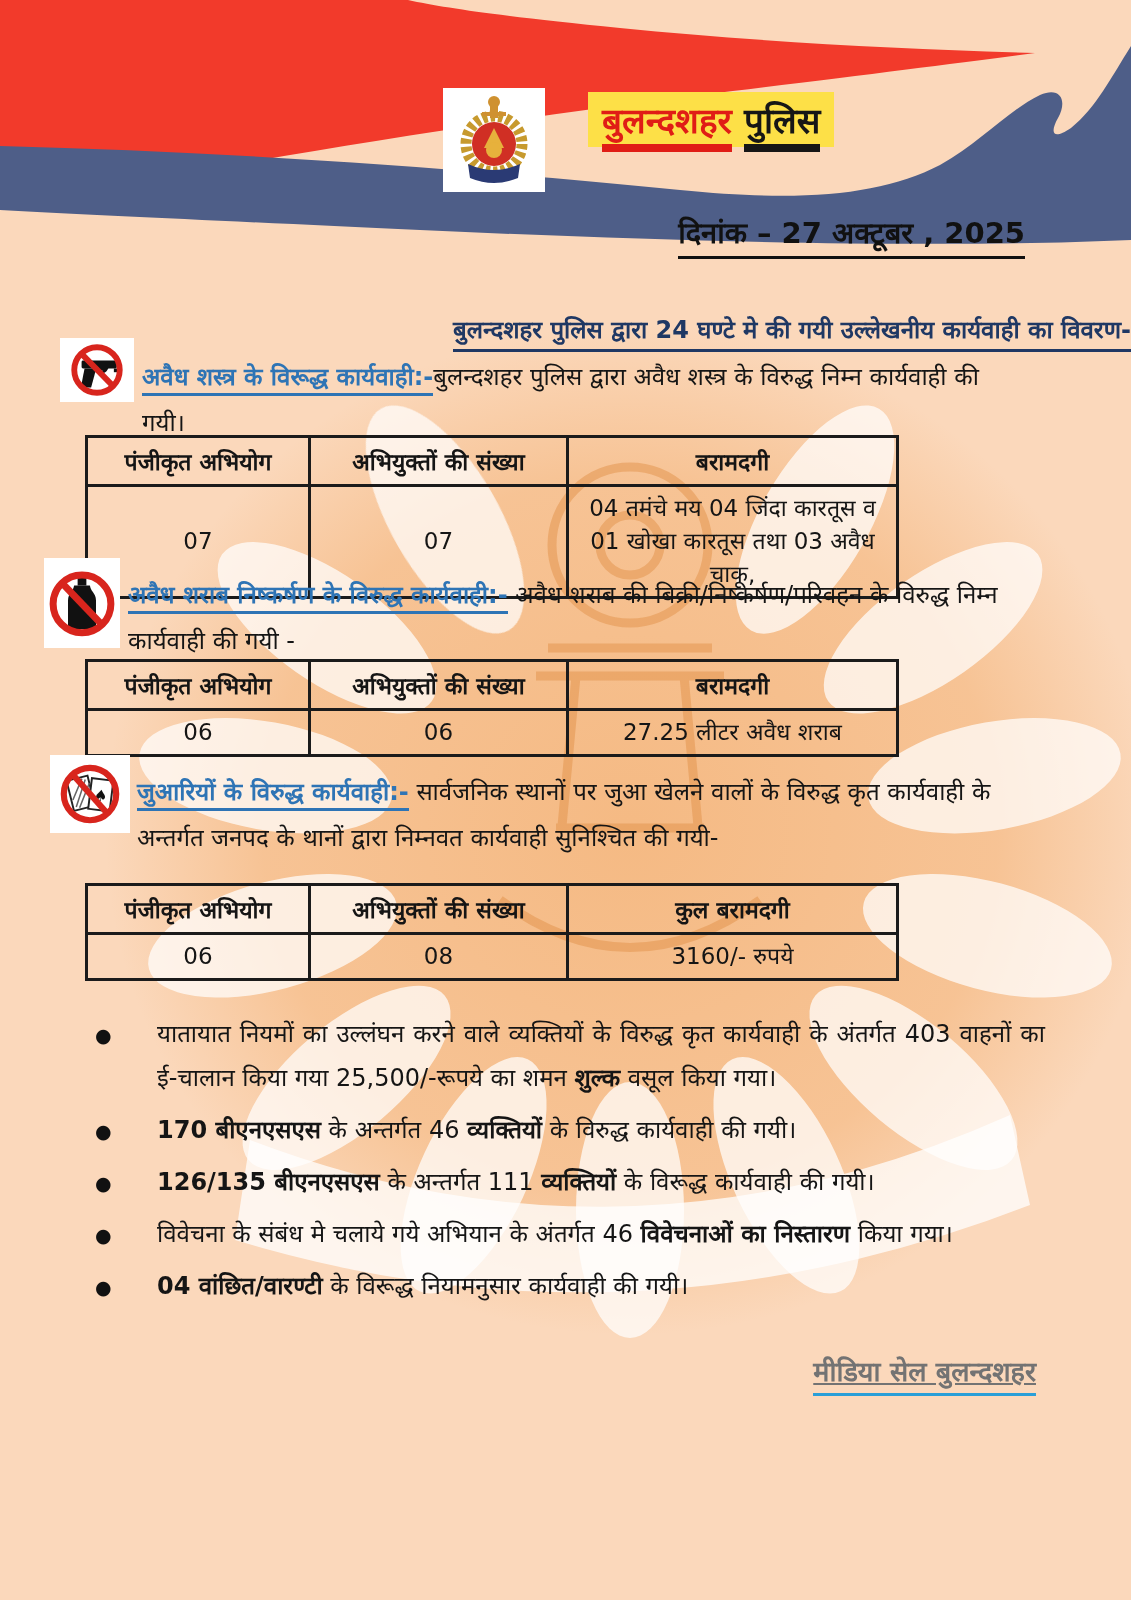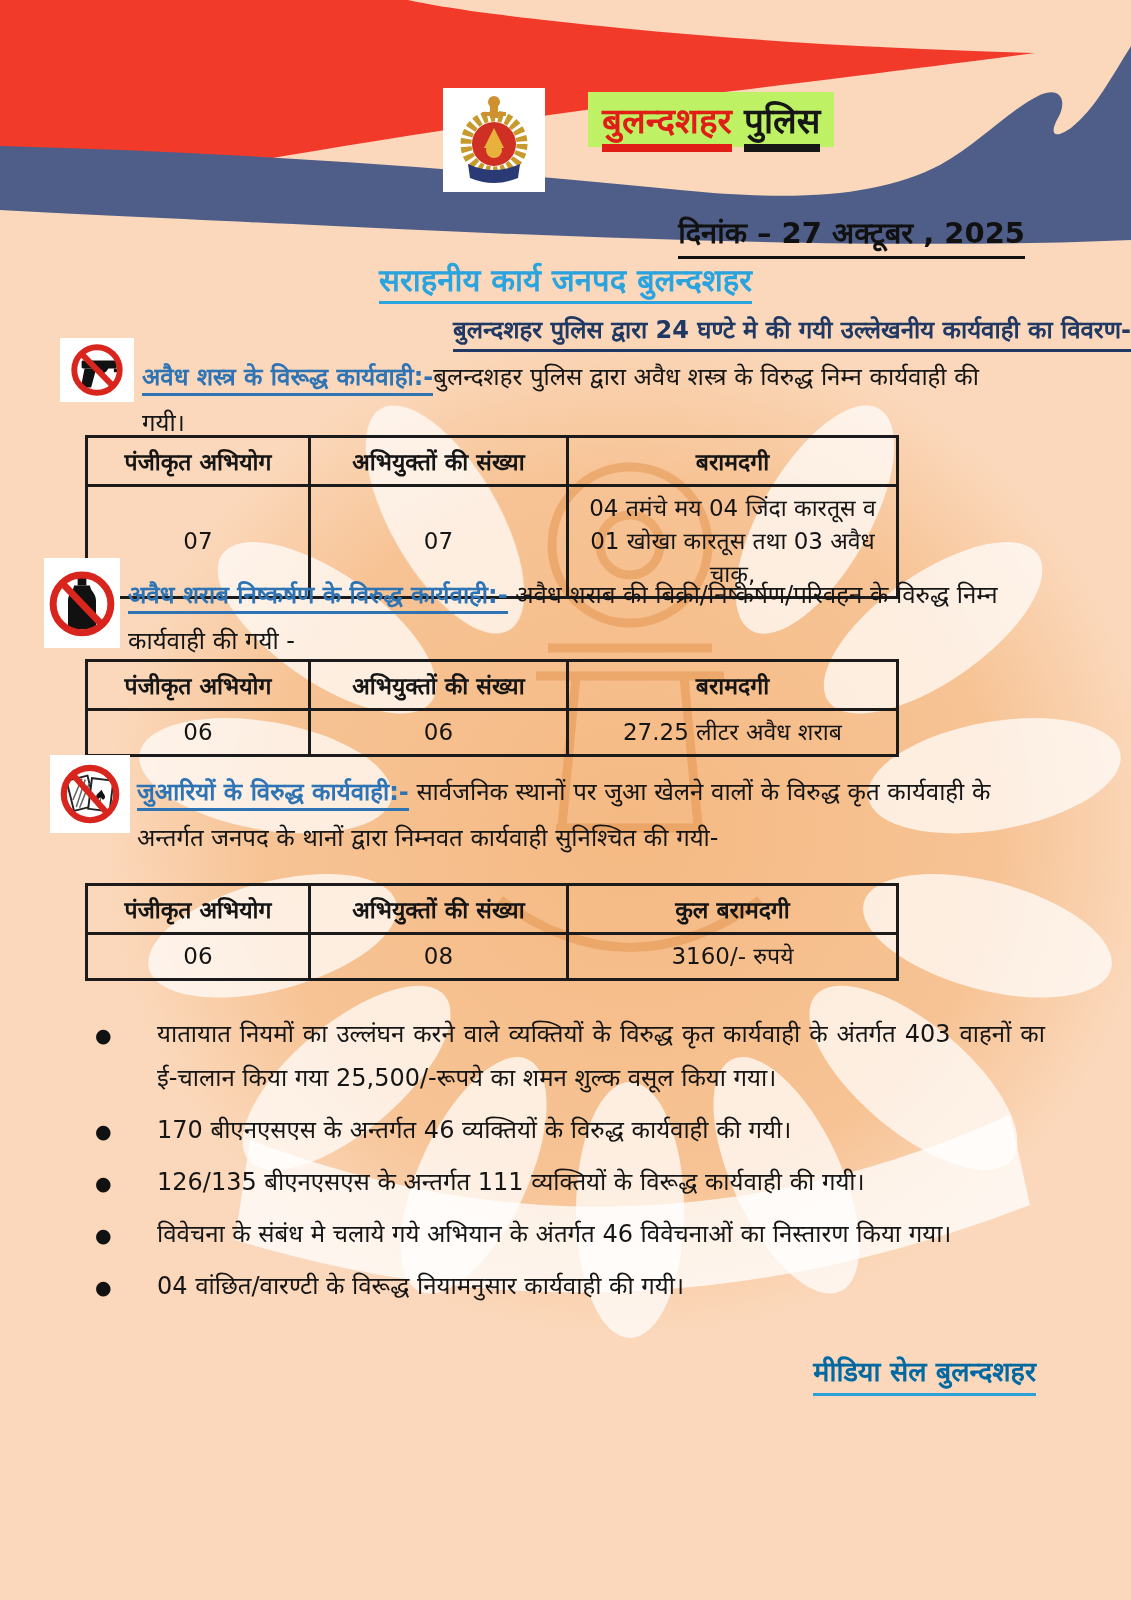--- a/index.html
+++ b/index.html
@@ -2,21 +2,21 @@
 <html><head>
 <meta charset="utf-8">
 <style>
   html,body{margin:0;padding:0;background:#e8e8e8;}
   .page{position:relative;width:1131px;height:1600px;background:#fbd8bb;overflow:hidden;
         font-family:"DejaVu Sans","Liberation Sans",sans-serif;color:#151515;}
   .header-art{position:absolute;top:0;left:0;z-index:2;}
   .watermark{position:absolute;top:0;left:0;z-index:1;}
   .logo-box{position:absolute;left:443px;top:88px;width:102px;height:104px;background:#fff;
             display:flex;align-items:center;justify-content:center;z-index:5;}
-  .brand{position:absolute;left:588px;top:92px;background:#bef264;padding:8px 14px 3px;z-index:5;
+  .brand{position:absolute;left:588px;top:92px;background:#fde047;padding:8px 14px 3px;z-index:5;
          font-size:35px;font-weight:bold;line-height:1.25;white-space:nowrap;}
   .brand-red{color:#e01d16;border-bottom:8px solid #e01d16;padding-bottom:3px;}
   .brand-black{color:#161616;border-bottom:8px solid #161616;padding-bottom:3px;}
   .date{position:absolute;top:212px;right:106px;font-size:29px;font-weight:bold;color:#111;
         border-bottom:3px solid #111;padding-bottom:5px;z-index:5;}
   .title{position:absolute;top:258px;left:0;width:100%;text-align:center;font-size:31px;
          font-weight:bold;color:#2aa4de;z-index:4;}
   .title span{border-bottom:3px solid #2aa4de;padding-bottom:3px;}
   .subtitle{position:absolute;top:312px;left:0;width:100%;text-align:right;font-size:24px;
             font-weight:bold;color:#1f3864;z-index:4;}
@@ -33,23 +33,23 @@
   .sec-heading{color:#2e74b5;font-weight:bold;border-bottom:3px solid #2e74b5;padding-bottom:2px;}
   .data-table{position:absolute;left:85px;width:814px;border-collapse:collapse;z-index:4;}
   .t1{top:435px;} .t2{top:659px;} .t3{top:883px;}
   .data-table th,.data-table td{border:3px solid #1b1b1b;text-align:center;vertical-align:middle;}
   .data-table th{font-size:23px;font-weight:bold;padding:7px 4px;}
   .data-table td{font-size:23px;padding:5px 12px;line-height:33px;}
   .bullets{position:absolute;top:1012px;left:95px;width:950px;list-style:none;margin:0;padding:0;z-index:4;}
   .bullets li{position:relative;padding-left:62px;margin-bottom:8px;font-size:24px;line-height:44px;
               text-align:justify;}
   .bullets li::before{content:"●";position:absolute;left:0;top:1px;font-size:19px;color:#111;}
-  .run-b{font-weight:normal;margin-top:48px;}
-  .footer{position:absolute;top:1352px;right:95px;font-size:27px;font-weight:bold;color:#0369a1;
-          border-bottom:3px solid #2a9fd8;padding-bottom:4px;z-index:5;}
+  .run-b{font-weight:bold;margin-top:48px;}
+  .footer{position:absolute;top:1352px;right:95px;font-size:27px;font-weight:bold;color:#737373;
+          border-bottom:3px solid #2a9fd8;padding-bottom:4px;z-index:5;text-decoration:underline;}
 </style>
 </head>
 <body>
 
 <div class="page">
 
   <svg class="watermark" width="1131" height="1600" viewBox="0 0 1131 1600">
     <defs>
       <radialGradient id="wmg" cx="50%" cy="50%" r="50%">
         <stop offset="0%" stop-color="#f0a156" stop-opacity="0.55"></stop>
@@ -99,21 +99,20 @@
       <circle cx="46" cy="10" r="6" fill="#cf9130"></circle>
       <path d="M34,22 h24" stroke="#cf9130" stroke-width="4"></path>
       <path d="M20,72 Q46,84 72,72 L70,86 Q46,96 22,86 Z" fill="#2a3a74"></path>
     </svg>
   </div>
 
   <div class="brand"><span class="brand-red">बुलन्दशहर</span> <span class="brand-black">पुलिस</span></div>
 
   <div class="date">दिनांक – 27 अक्टूबर , 2025</div>
 
-  <div class="title"><span>सराहनीय कार्य जनपद बुलन्दशहर</span></div>
   <div class="subtitle"><span>बुलन्दशहर पुलिस द्वारा 24 घण्टे मे की गयी उल्लेखनीय कार्यवाही का विवरण-</span></div>
 
   <div class="section sec1">
     <div class="icon-box">
       <svg width="66" height="58" viewBox="0 0 90 78">
         <g fill="#111">
           <rect x="24" y="26" width="48" height="11" rx="2"></rect>
           <rect x="68" y="37" width="8" height="5"></rect>
           <path d="M28,37 h16 l-7,26 h-14 z"></path>
         </g>

